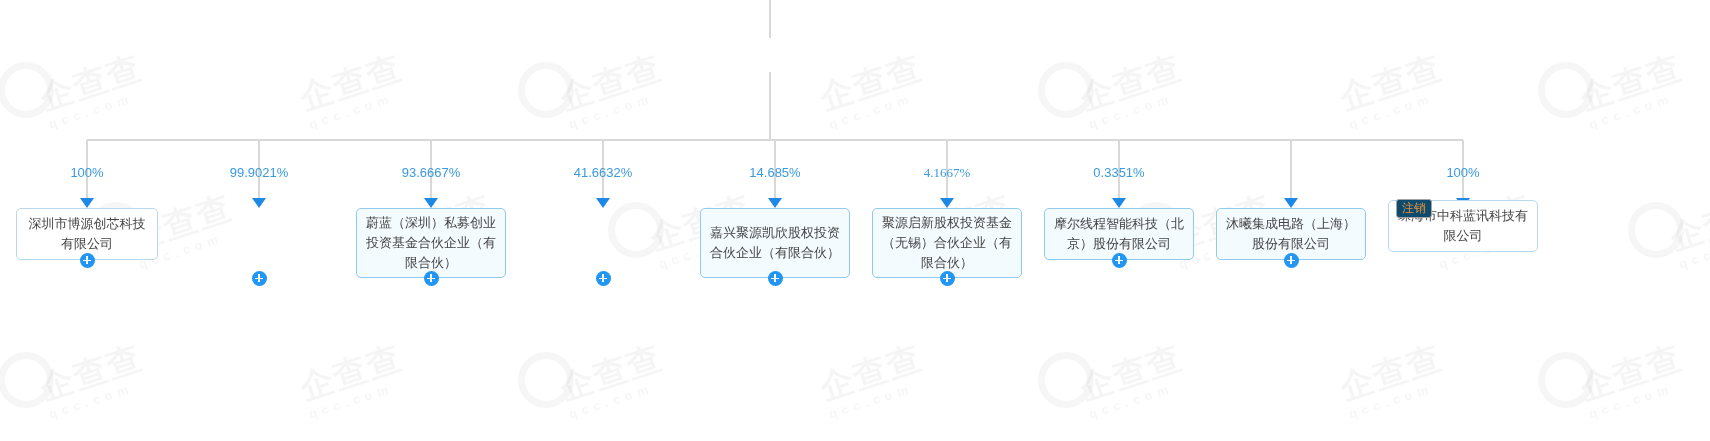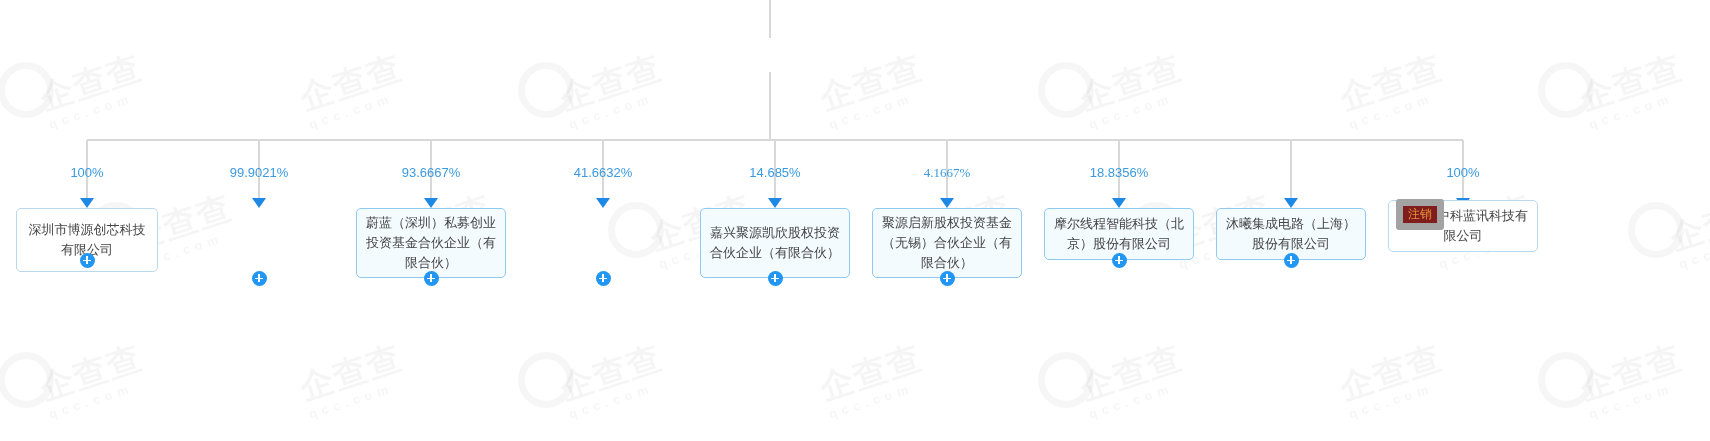--- a/index.html
+++ b/index.html
@@ -125,22 +125,22 @@
     content: "";
     position: absolute;
     background: #ffffff;
   }
   .expand::before { left: 3.5px; top: 7px;   width: 8px; height: 1.5px; }
   .expand::after  { left: 6.75px; top: 3.75px; width: 1.5px; height: 7.5px; }
 
   
   .badge {
     position: absolute;
-    background: #7f1d1d;
-    border: 7px solid #a3a3a3;
+    background: #0c4a6e;
+    border: 1px solid #a3a3a3;
     border-radius: 3px;
     color: #e8913a;
     font-size: 12px;
     line-height: 15px;
     padding: 1px 5px;
     z-index: 6;
     white-space: nowrap;
   }
 </style>
 </head>
@@ -209,21 +209,21 @@
     <polygon points="940,198 954,198 947,208"></polygon>
     <polygon points="1112,198 1126,198 1119,208"></polygon>
     <polygon points="1284,198 1298,198 1291,208"></polygon>
     <polygon points="1456,198 1470,198 1463,208"></polygon>
   </g>
 </svg>
 
 <div id="chart">
 
 <div class="pct" style="left: 27px; top: 165px; width: 120px;">100%</div>
-    <div class="node plain" style="left: 16px; top: 208px; width: 142px; height: 64px;">
+    <div class="node plain" style="left: 16px; top: 208px; width: 142px; height: 52px;">
       <span class="node-text">深圳市博源创芯科技有限公司</span>
     </div>
     <div class="expand" style="left: 79.5px; top: 252.5px;"></div>
     <div class="pct" style="left: 199px; top: 165px; width: 120px;">99.9021%</div>
     <div class="expand" style="left: 251.5px; top: 270.5px;"></div>
     <div class="pct" style="left: 371px; top: 165px; width: 120px;">93.6667%</div>
     <div class="node" style="left: 356px; top: 208px; width: 150px; height: 70px;">
       <span class="node-text">蔚蓝（深圳）私募创业投资基金合伙企业（有限合伙）</span>
     </div>
     <div class="expand" style="left: 423.5px; top: 270.5px;"></div>
@@ -232,21 +232,21 @@
     <div class="pct" style="left: 715px; top: 165px; width: 120px;">14.685%</div>
     <div class="node" style="left: 700px; top: 208px; width: 150px; height: 70px;">
       <span class="node-text">嘉兴聚源凯欣股权投资合伙企业（有限合伙）</span>
     </div>
     <div class="expand" style="left: 767.5px; top: 270.5px;"></div>
     <div class="pct" style="left: 887px; top: 165px; width: 120px; font-family: Liberation Serif, serif;">4.1667%</div>
     <div class="node" style="left: 872px; top: 208px; width: 150px; height: 70px;">
       <span class="node-text">聚源启新股权投资基金（无锡）合伙企业（有限合伙）</span>
     </div>
     <div class="expand" style="left: 939.5px; top: 270.5px;"></div>
-    <div class="pct" style="left: 1059px; top: 165px; width: 120px;">18.8356%</div>
+    <div class="pct" style="left: 1059px; top: 165px; width: 120px;">0.3351%</div>
     <div class="node" style="left: 1044px; top: 208px; width: 150px; height: 52px;">
       <span class="node-text">摩尔线程智能科技（北京）股份有限公司</span>
     </div>
     <div class="expand" style="left: 1111.5px; top: 252.5px;"></div>
     <div class="pct" style="left: 1231px; top: 165px; width: 120px; margin-top: 48px;">0.24%</div>
     <div class="node" style="left: 1216px; top: 208px; width: 150px; height: 52px;">
       <span class="node-text">沐曦集成电路（上海）股份有限公司</span>
     </div>
     <div class="expand" style="left: 1283.5px; top: 252.5px;"></div>
     <div class="pct" style="left: 1403px; top: 165px; width: 120px;">100%</div>

